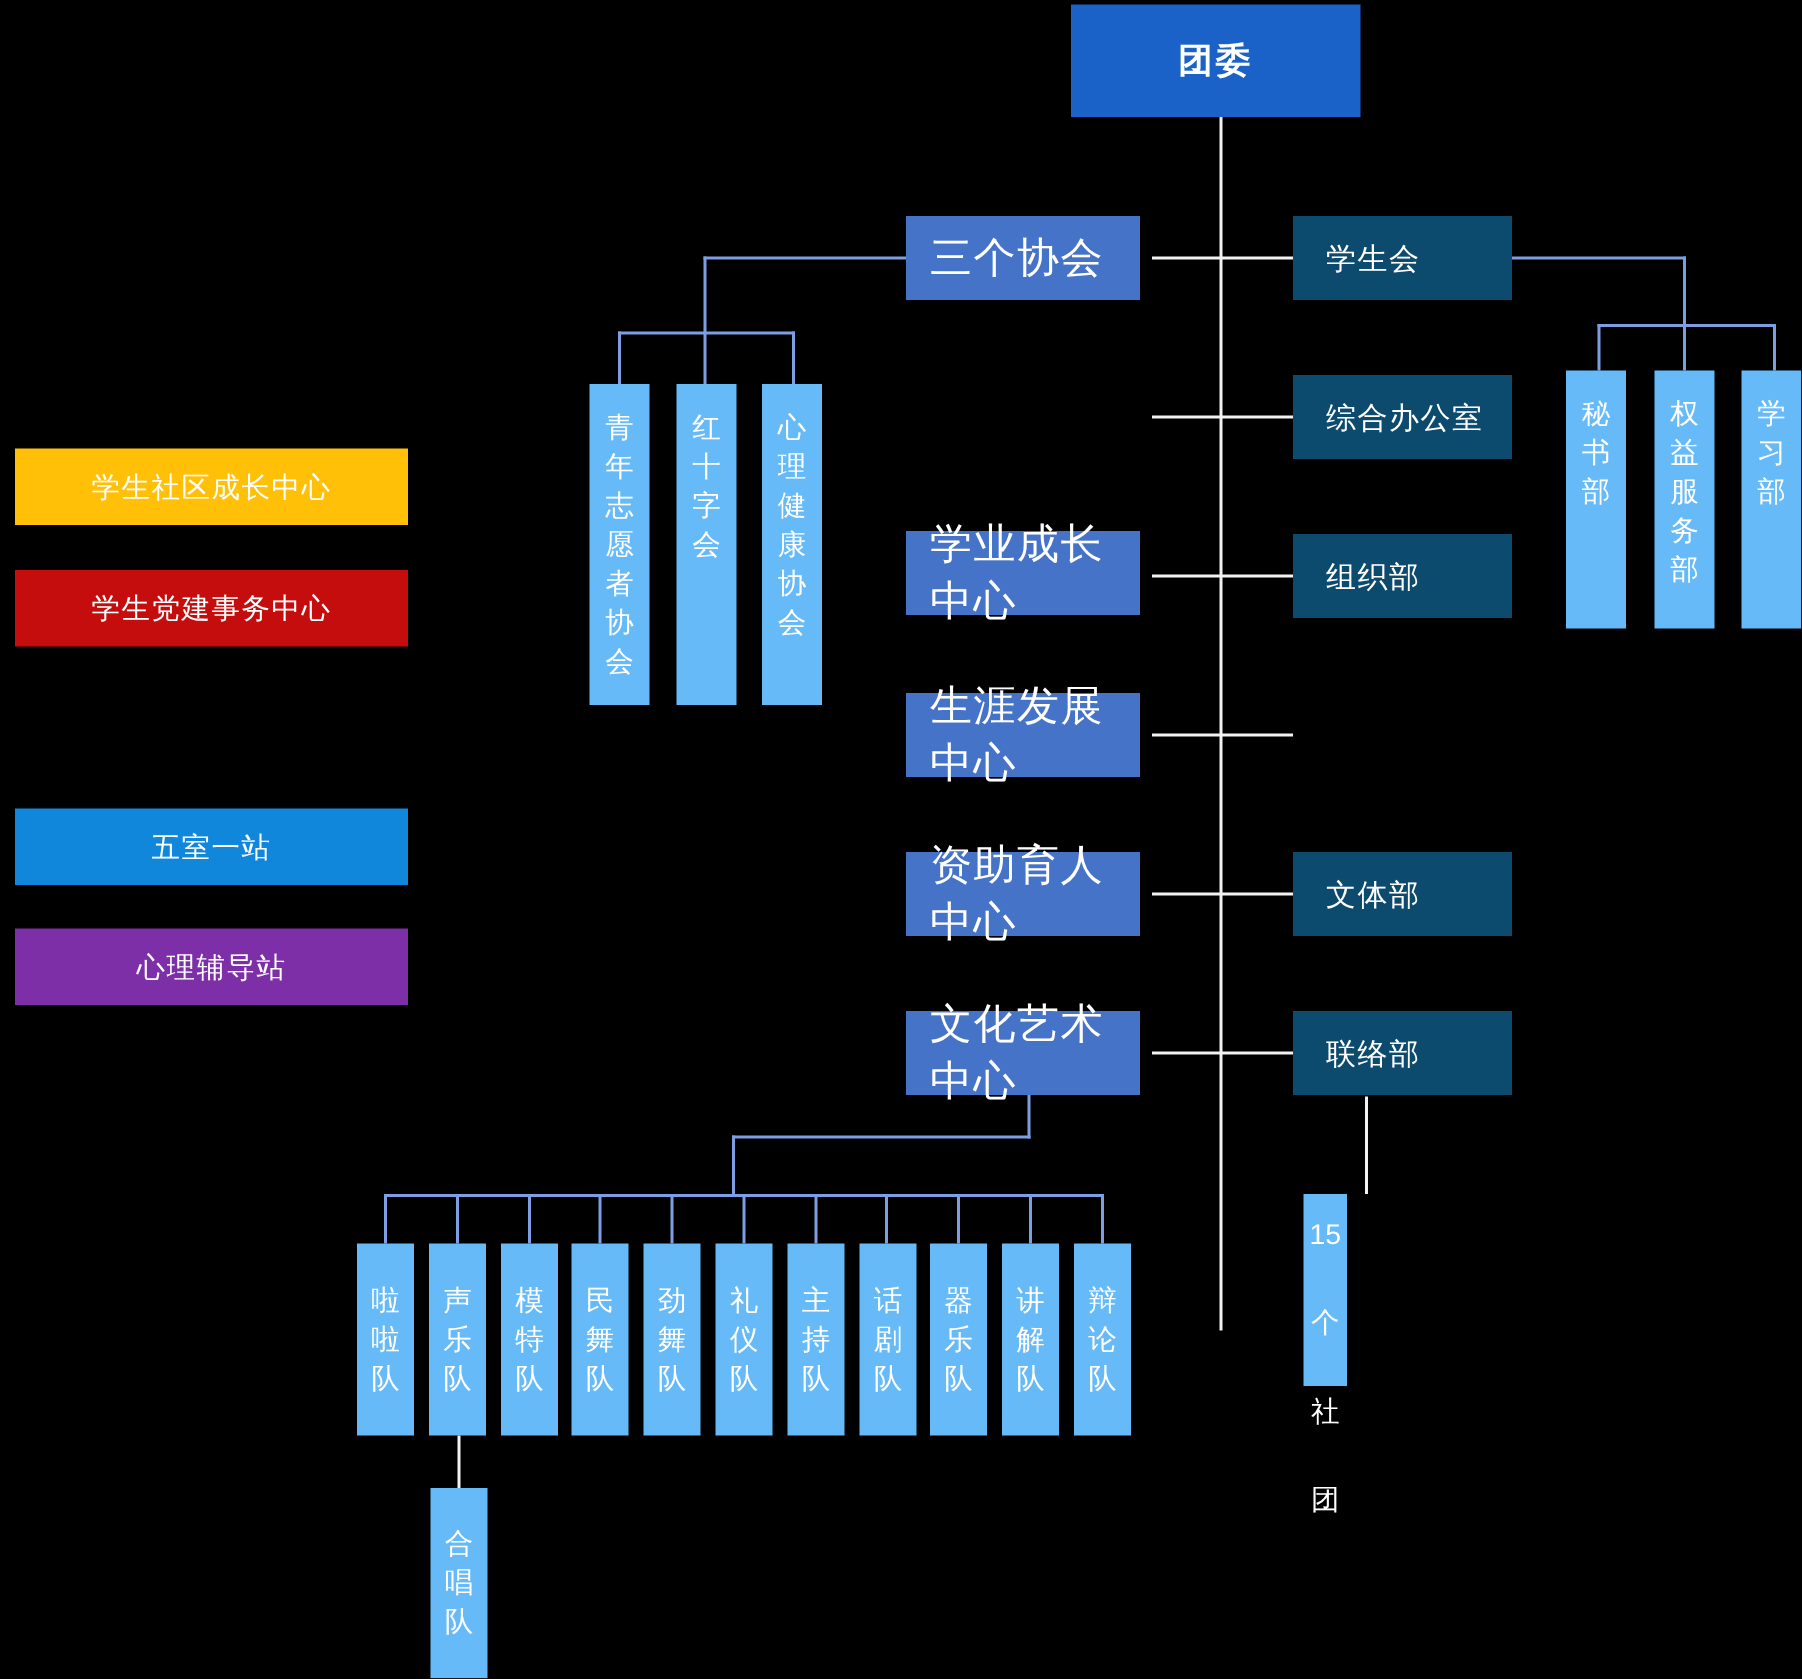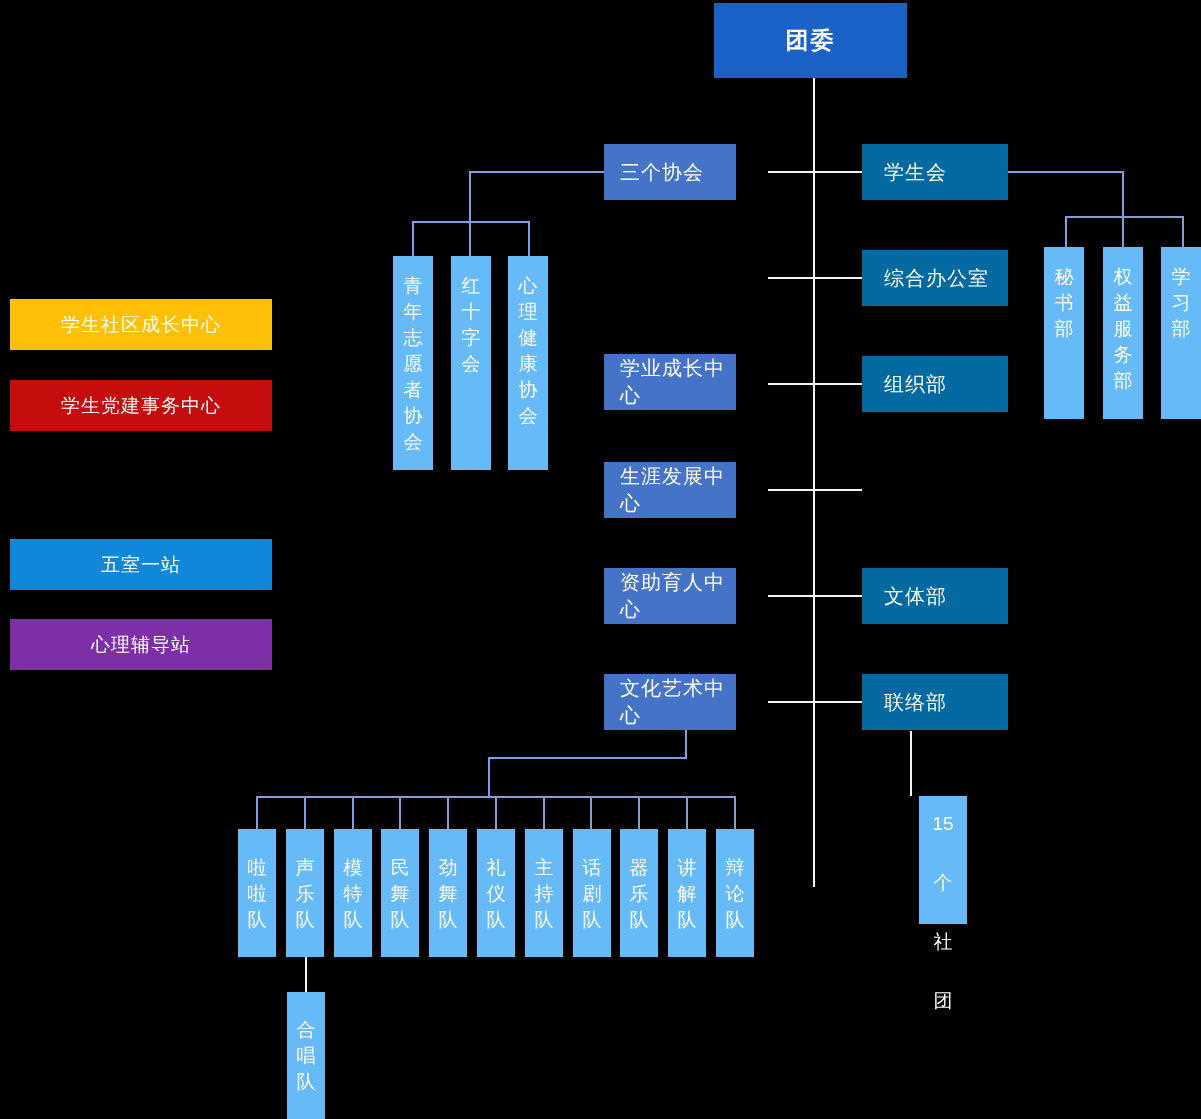--- a/index.html
+++ b/index.html
@@ -7,25 +7,25 @@
   #canvas{
     position:relative;width:1201px;height:1119px;background:#000;
     overflow:hidden;font-family:"Liberation Sans","DejaVu Sans",sans-serif;
   }
   .node{position:absolute;color:#fff;display:flex;align-items:center;}
   .root-node{
     left:714px;top:3px;width:193px;height:75px;background:#1B62C8;
     justify-content:center;font-size:23px;font-weight:bold;letter-spacing:2px;
   }
   .mid-node{
-    left:604px;width:132px;height:56px;background:#4573C8;
-    padding-left:16px;font-size:20px;letter-spacing:1px;
+    left:604px;width:156px;height:56px;background:#4573C8;
+    padding-left:16px;font-size:28px;letter-spacing:1px;
   }
   .right-node{
-    left:862px;width:146px;height:56px;background:#0369a1;
+    left:862px;width:146px;height:56px;background:#0c4a6e;
     padding-left:22px;font-size:20px;letter-spacing:1px;
   }
   .left-node{
     left:10px;width:262px;height:51px;justify-content:center;
     font-size:19px;letter-spacing:1px;
   }
   .vbox{
     position:absolute;background:#66BAF7;color:#fff;font-size:19px;
     display:flex;flex-direction:column;align-items:center;gap:7px;
     padding-top:20px;line-height:1;
@@ -138,21 +138,21 @@
       <span>服</span>
       <span>务</span>
       <span>部</span>
     </div>
   <div class="vbox" style="left:1161px;top:247px;width:40px;height:172px;">
       <span>学</span>
       <span>习</span>
       <span>部</span>
     </div>
 
-  <div class="vbox" style="left:919px;top:796px;width:48px;height:128px;padding-top:18px;gap:40px;">
+  <div class="vbox" style="left:869px;top:796px;width:29px;height:128px;padding-top:18px;gap:40px;">
       <span>15</span>
       <span>个</span>
       <span>社</span>
       <span>团</span>
     </div>
 
   <div class="vbox centered" style="left:238px;top:829px;width:38px;height:128px;">
       <span>啦</span>
       <span>啦</span>
       <span>队</span>

